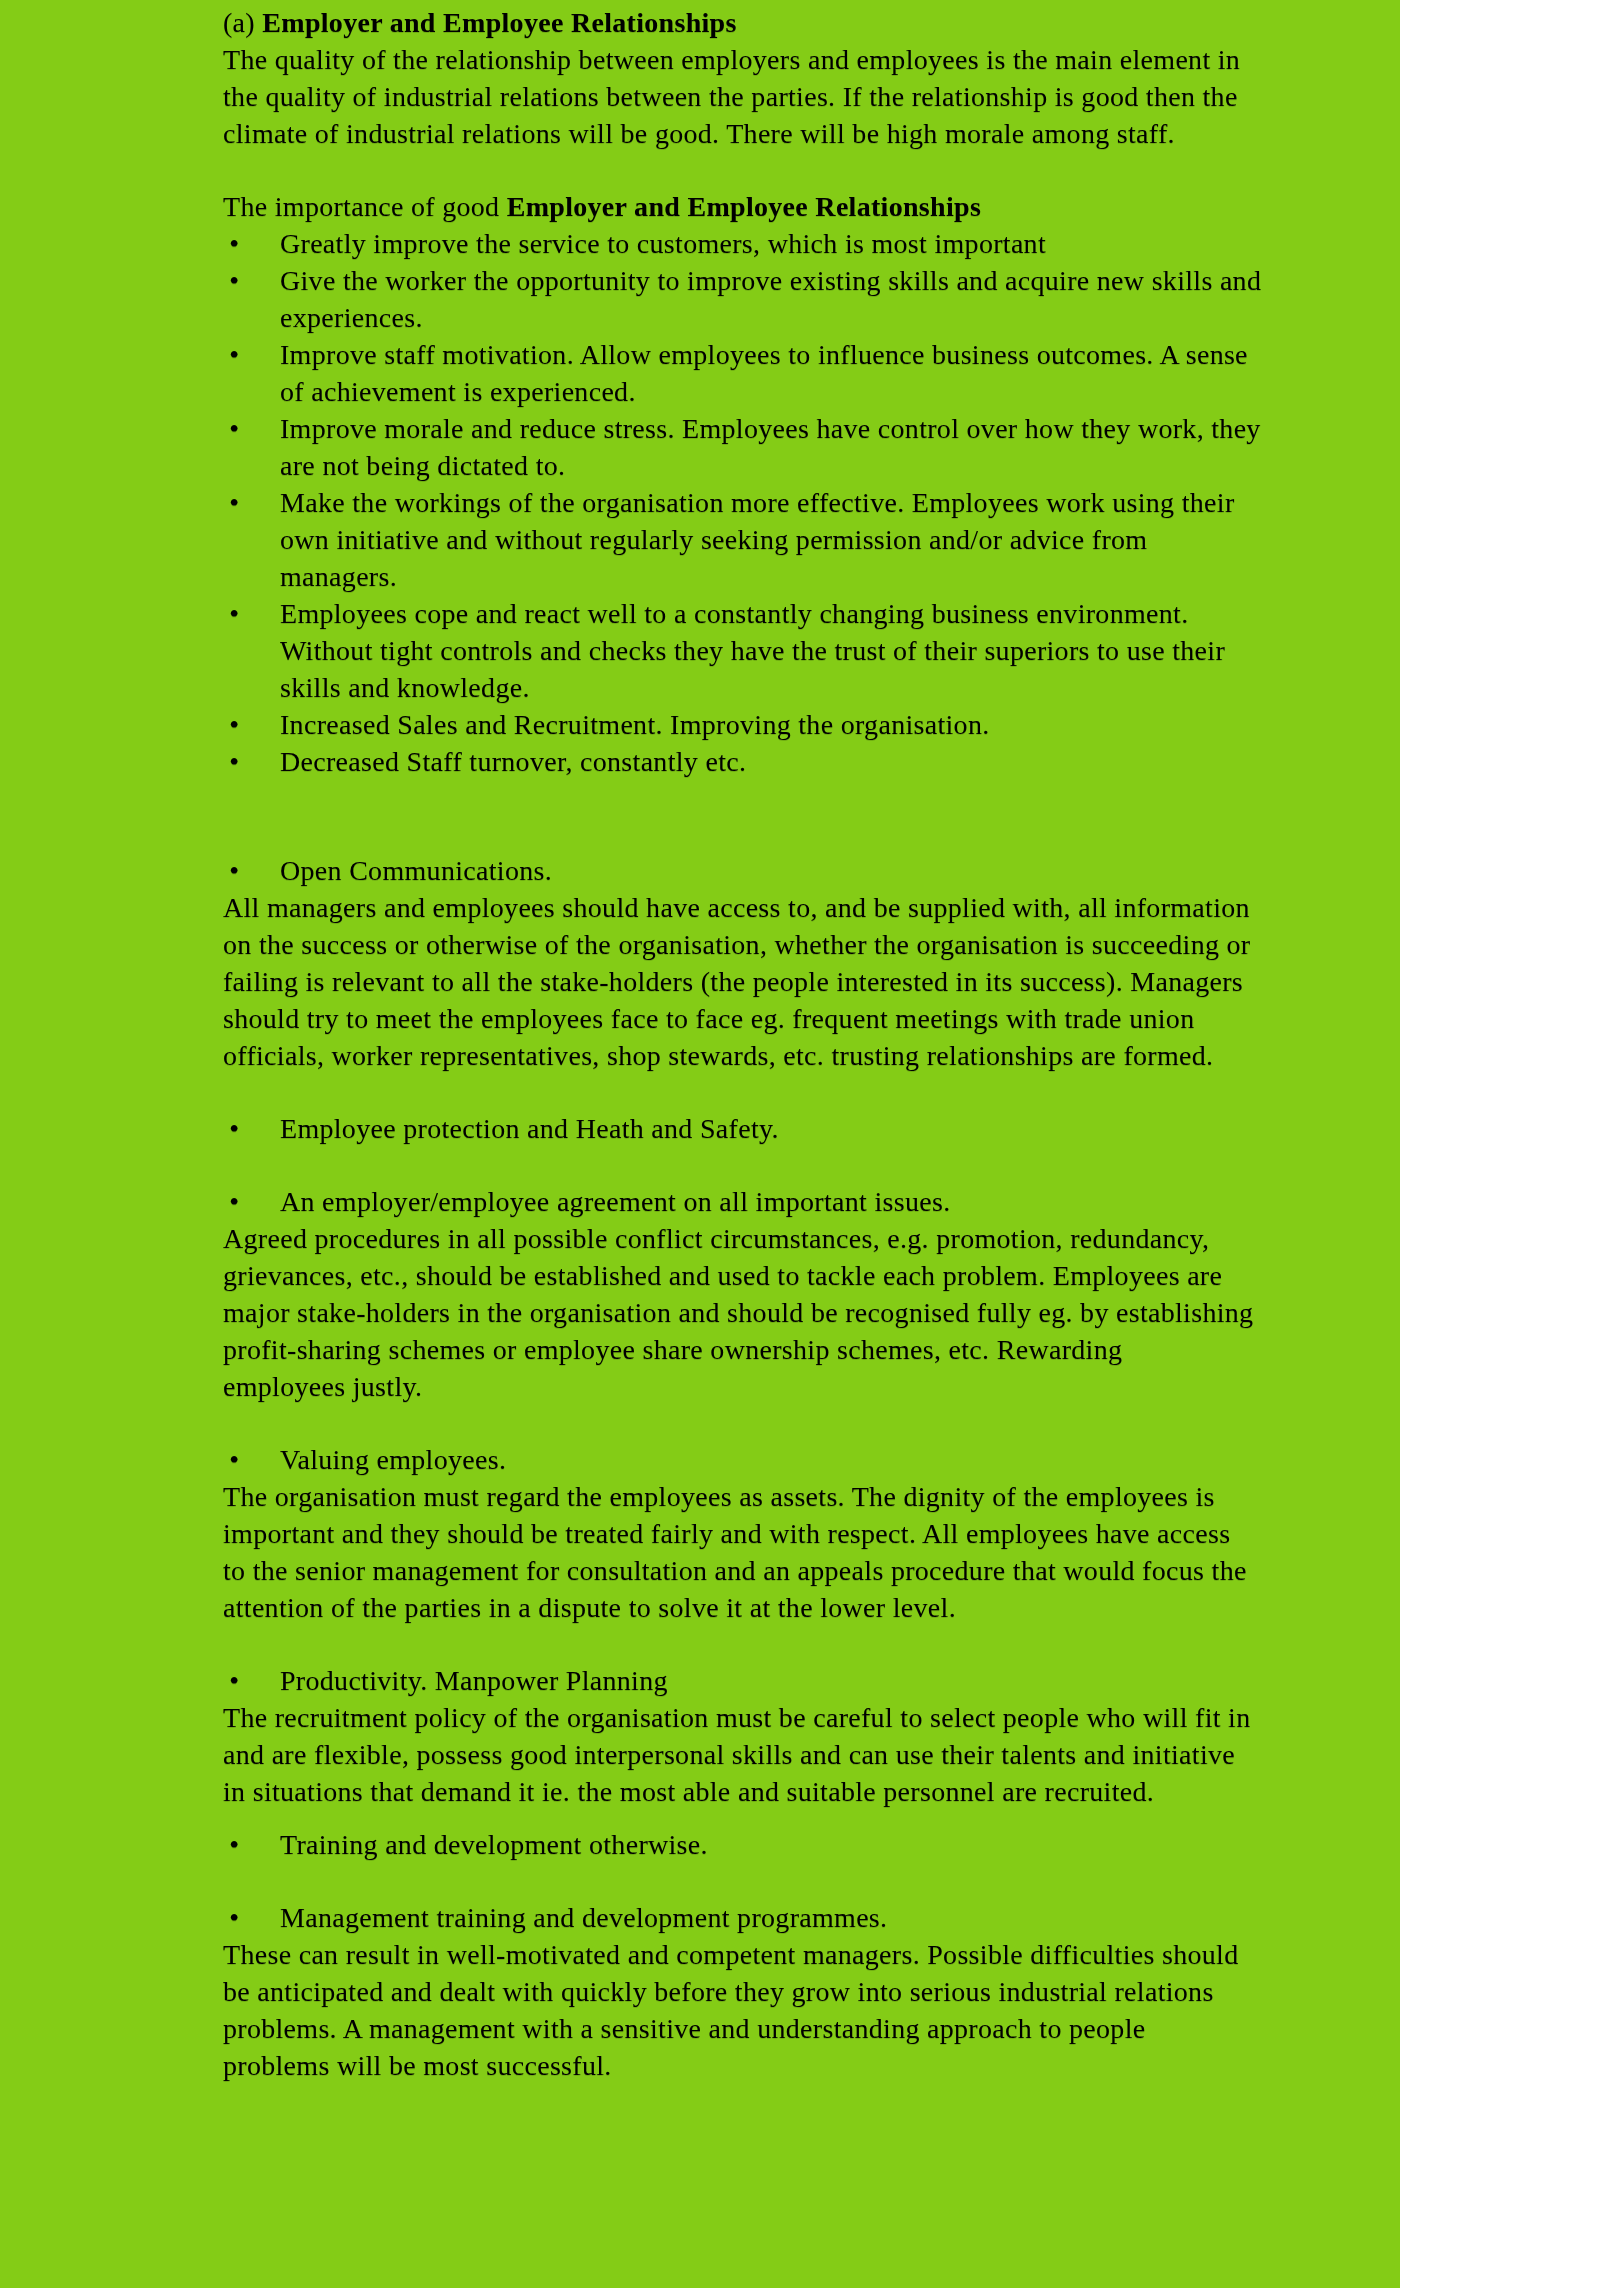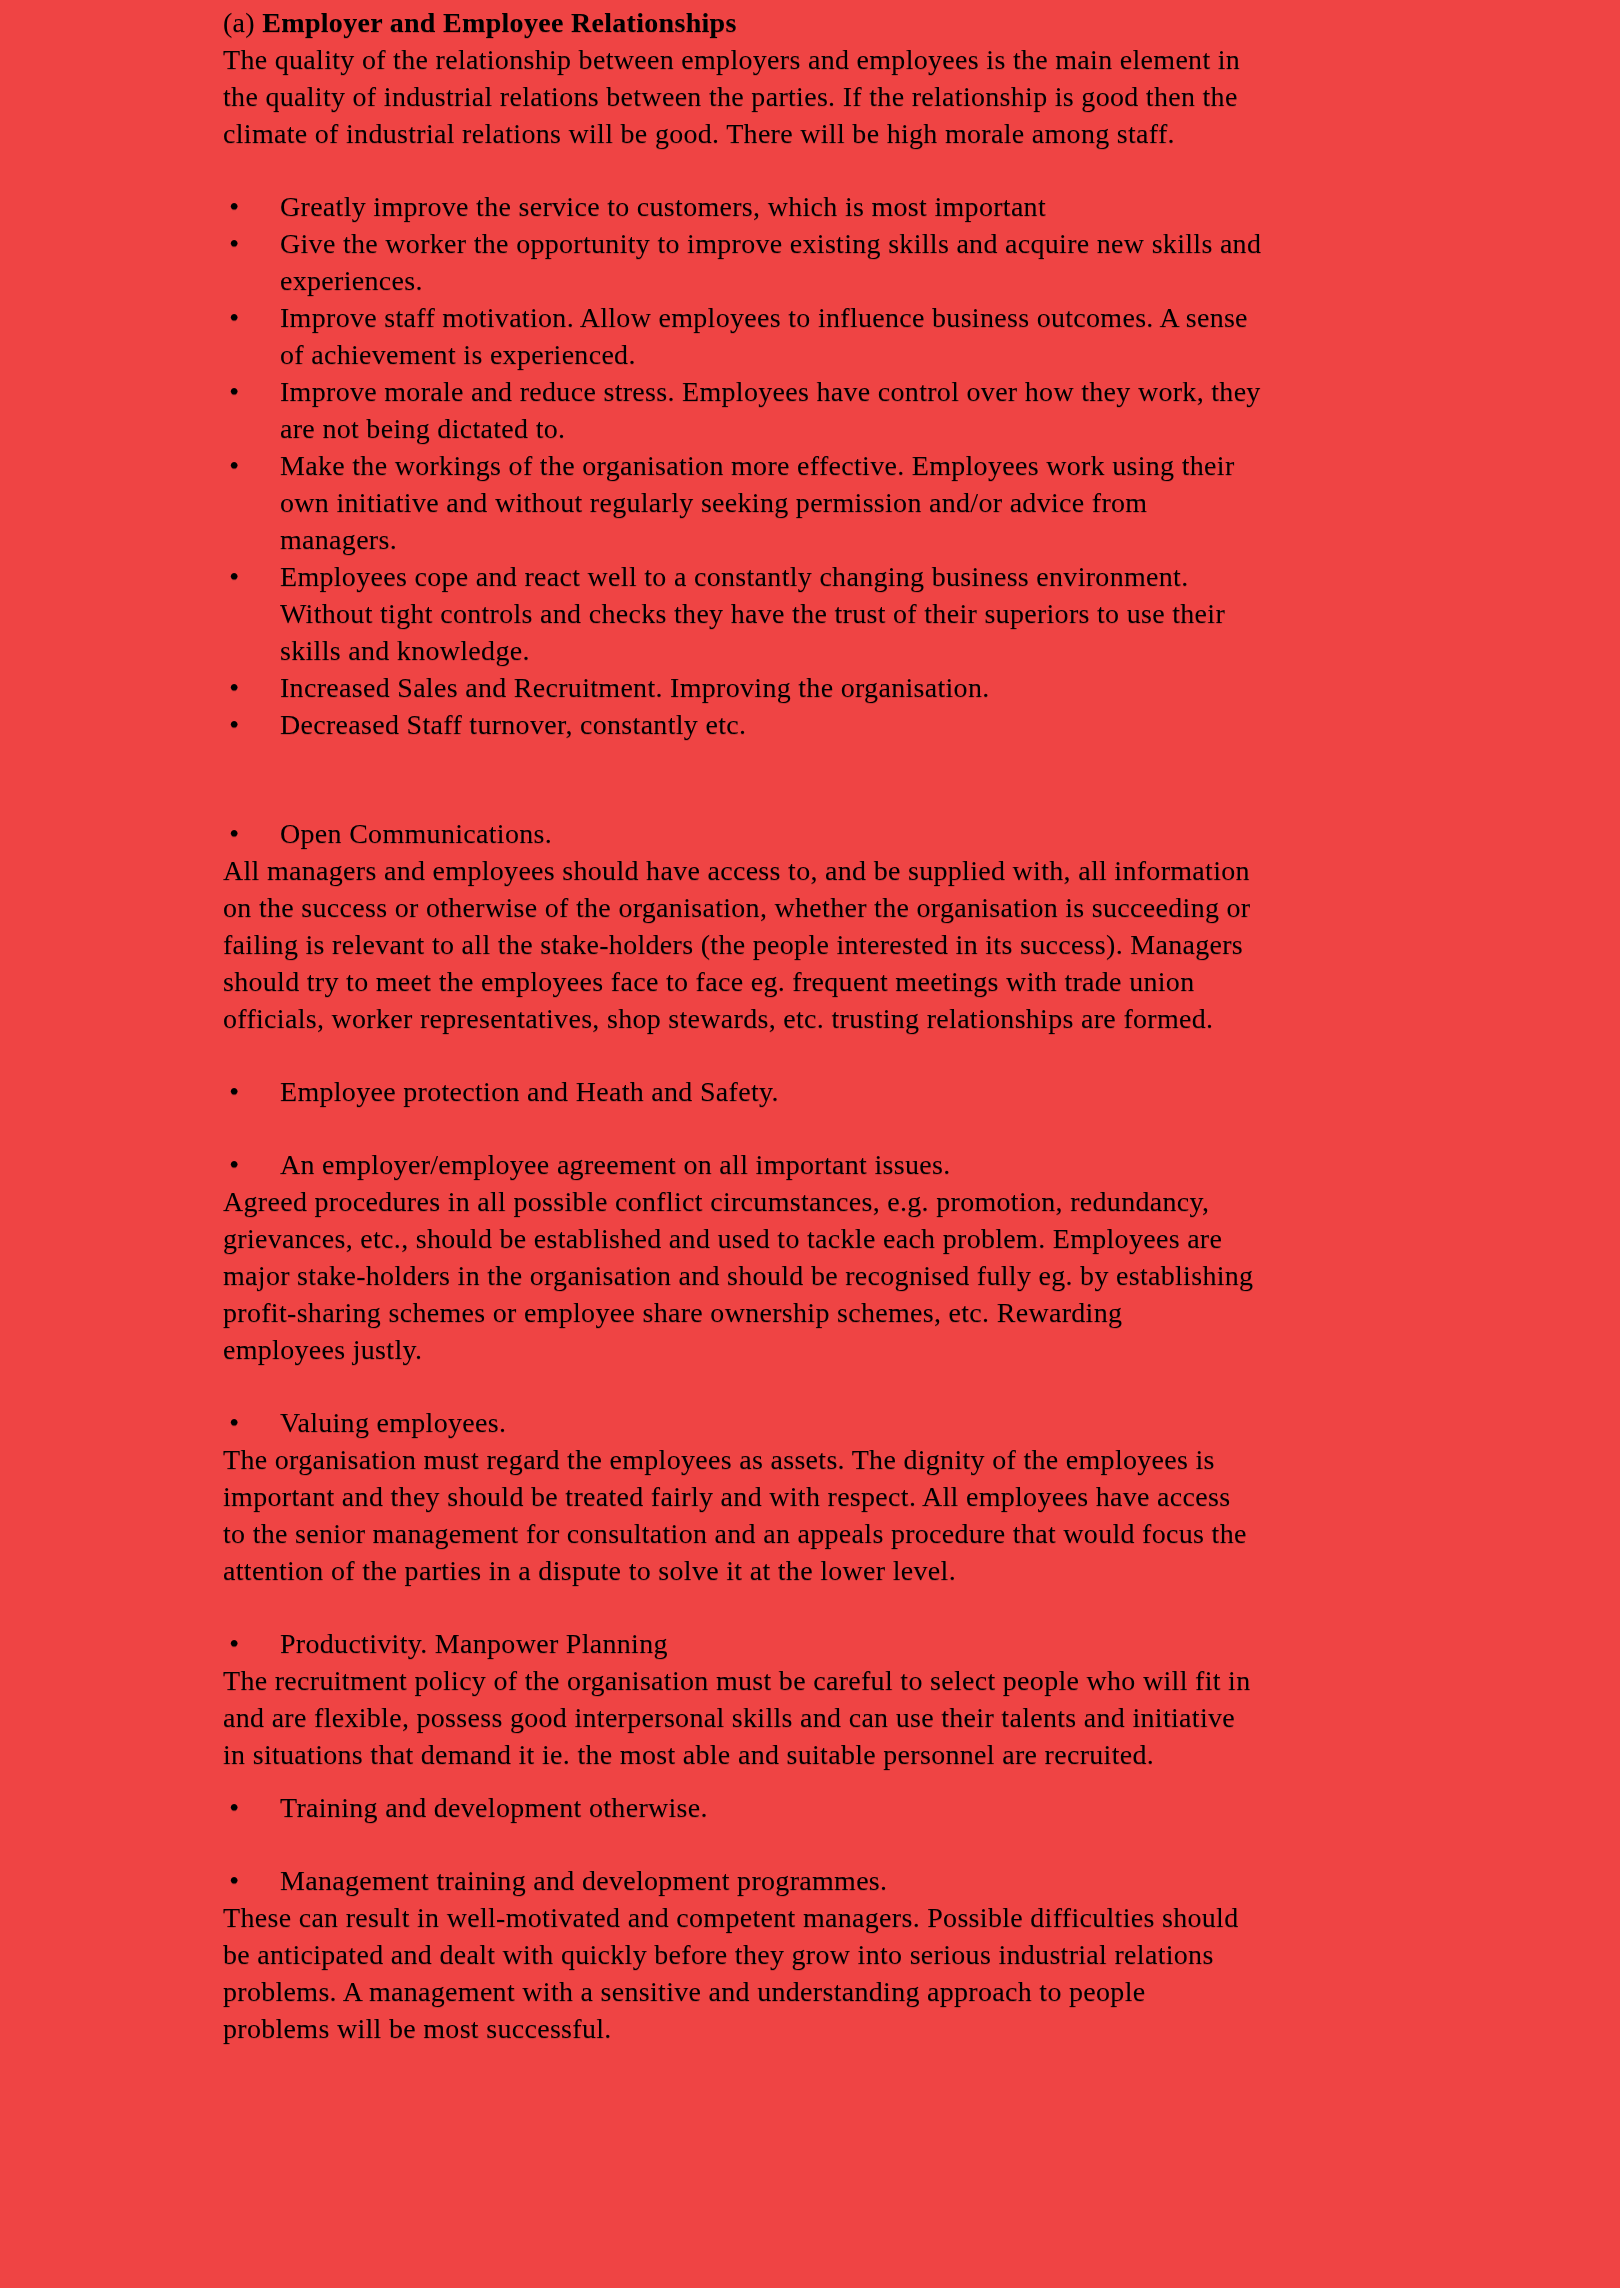--- a/index.html
+++ b/index.html
@@ -2,23 +2,23 @@
 <html style="font-size:14.3px"><head>
 <meta charset="utf-8">
 <style>
   html, body {
     margin: 0;
     padding: 0;
     background: #ffffff;
   }
   .page {
     position: relative;
-    width: 1620px;
+    width: 1400px;
     height: 2288px;
-    background: #ef4444;
+    background: #84cc16;
     overflow: hidden;
   }
   .doc {
     position: absolute;
     left: 223px;
     top: 3.6px;
     width: 1265px;
     font-family: "Liberation Serif", "DejaVu Serif", serif;
     font-size: 28px;
     line-height: 37px;
@@ -56,20 +56,21 @@
   <div class="doc">
 
     <p class="line"><span>(a) </span><span class="b">Employer and Employee Relationships</span></p>
 
     <p class="para">The quality of the relationship between employers and employees is the main element in
 the quality of industrial relations between the parties. If the relationship is good then the
 climate of industrial relations will be good. There will be high morale among staff.</p>
 
     <div class="sp"></div>
 
+    <p class="line"><span>The importance of good </span><span class="b">Employer and Employee Relationships</span></p>
 
     <div class="bullet">
       <span class="marker">•</span>
       <span class="btext">Greatly improve the service to customers, which is most important</span>
     </div>
     <div class="bullet">
       <span class="marker">•</span>
       <span class="btext">Give the worker the opportunity to improve existing skills and acquire new skills and
 experiences.</span>
     </div>

